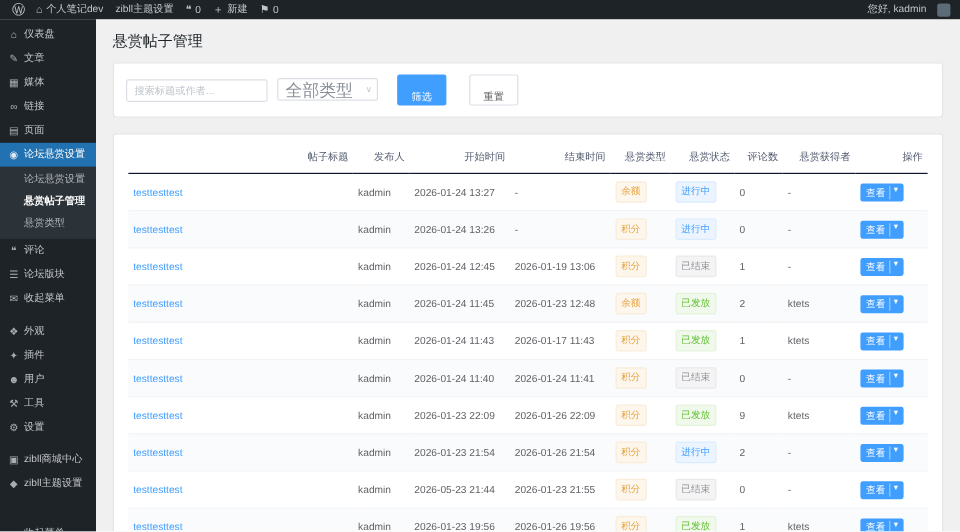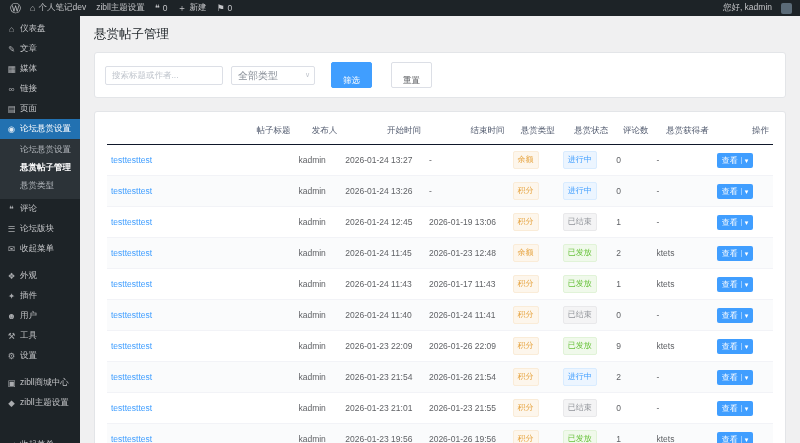--- a/index.html
+++ b/index.html
@@ -31,21 +31,21 @@
   
   .content{flex:1;display:flex;flex-direction:column;padding:0 14px;overflow:hidden}
   .page-title{font-size:12.5px;font-weight:500;color:#1d2327;margin:10px 0 9px}
   .card{background:#fff;border:1px solid #e3e5e8;border-radius:3px}
 
   
   .filter-card{display:flex;align-items:center;gap:8px;padding:9px 10px}
   .flt-input{width:118px;height:19px;border:1px solid #dcdfe6;border-radius:2px;padding:0 6px;font-size:8.5px;color:#606266;font-family:inherit}
   .flt-input::placeholder{color:#bfc4cc}
   .sel-wrap{position:relative}
-  .flt-select{appearance:none;-webkit-appearance:none;width:84px;height:19px;border:1px solid #dcdfe6;border-radius:2px;padding:0 14px 0 6px;font-size:10px;color:#8a9099;background:#fff;font-family:inherit}
+  .flt-select{appearance:none;-webkit-appearance:none;width:84px;height:19px;border:1px solid #dcdfe6;border-radius:2px;padding:0 14px 0 6px;font-size:14px;color:#8a9099;background:#fff;font-family:inherit}
   .sel-caret{position:absolute;right:5px;top:50%;transform:translateY(-50%);font-size:7px;color:#c0c4cc;pointer-events:none}
   .btn{height:19px;padding:12px 11px;border-radius:2px;font-size:8.5px;cursor:pointer;font-family:inherit}
   .btn-primary{background:#409eff;border:1px solid #409eff;color:#fff;margin-left:8px}
   .btn-plain{background:#fff;border:1px solid #dcdfe6;color:#606266;margin-left:11px}
 
   
   .table-card{margin-top:13px;padding:6px 12px 2px}
   table{width:100%;border-collapse:collapse;table-layout:fixed;font-size:8.5px}
   th{font-weight:normal;color:#515a6e;text-align:right;padding:7px 4px;border-bottom:1px solid #0f172a;white-space:nowrap;overflow:hidden}
   td{padding:6px 4px;border-bottom:1px solid #f2f3f7;color:#606266;overflow:hidden;white-space:nowrap;text-overflow:ellipsis}
@@ -58,21 +58,21 @@
   th:nth-child(6){width:8%}
   th:nth-child(7){width:6%}
   th:nth-child(8){width:9%}
   th:nth-child(9){width:9%}
   .title-link{color:#409eff;text-decoration:none;cursor:pointer}
   .badge{display:inline-block;padding:3px 4px;border-radius:2px;font-size:8px;line-height:10px;border:1px solid transparent}
   .b-orange{color:#e6a23c;background:#fdf6ec;border-color:#faecd8}
   .b-blue{color:#409eff;background:#ecf5ff;border-color:#d9ecff}
   .b-gray{color:#909399;background:#f4f4f5;border-color:#e9e9eb}
   .b-green{color:#67c23a;background:#f0f9eb;border-color:#e1f3d8}
-  .view-btn{background:#409eff;border:none;color:#fff;border-radius:2px;font-size:8px;padding:2px 5px;cursor:pointer;display:inline-flex;align-items:center;gap:3px;font-family:inherit}
+  .view-btn{background:#409eff;border:none;color:#fff;border-radius:2px;font-size:8px;padding:2px 5px;cursor:pointer;display:inline-flex;gap:3px;font-family:inherit}
   .view-btn .caret{border-left:1px solid rgba(255,255,255,.45);padding-left:3px;font-size:7px;line-height:1}
 
   
   .pagination{display:flex;align-items:center;justify-content:center;gap:5px;padding:9px 0 11px;font-size:8.5px;color:#606266}
   .pg-total{margin-right:22px}
   #pg-pages{display:inline-flex;gap:5px}
   .pg-btn{min-width:15px;height:15px;line-height:15px;text-align:center;background:#f4f4f5;border-radius:2px;cursor:pointer;color:#606266;padding:0 3px;display:inline-block}
   .pg-btn.active{background:#409eff;color:#fff}
 </style>
 </head>
@@ -297,21 +297,21 @@
               <td>2026-01-26 21:54</td>
               <td><span class="badge b-orange">积分</span></td>
               <td><span class="badge b-blue">进行中</span></td>
               <td>2</td>
               <td>-</td>
               <td><button class="view-btn">查看<span class="caret">▾</span></button></td>
             </tr>
             <tr>
               <td><a class="title-link">testtesttest</a></td>
               <td>kadmin</td>
-              <td>2026-01-23 21:01</td>
+              <td>2026-05-23 21:44</td>
               <td>2026-01-23 21:55</td>
               <td><span class="badge b-orange">积分</span></td>
               <td><span class="badge b-gray">已结束</span></td>
               <td>0</td>
               <td>-</td>
               <td><button class="view-btn">查看<span class="caret">▾</span></button></td>
             </tr>
             <tr>
               <td><a class="title-link">testtesttest</a></td>
               <td>kadmin</td>

